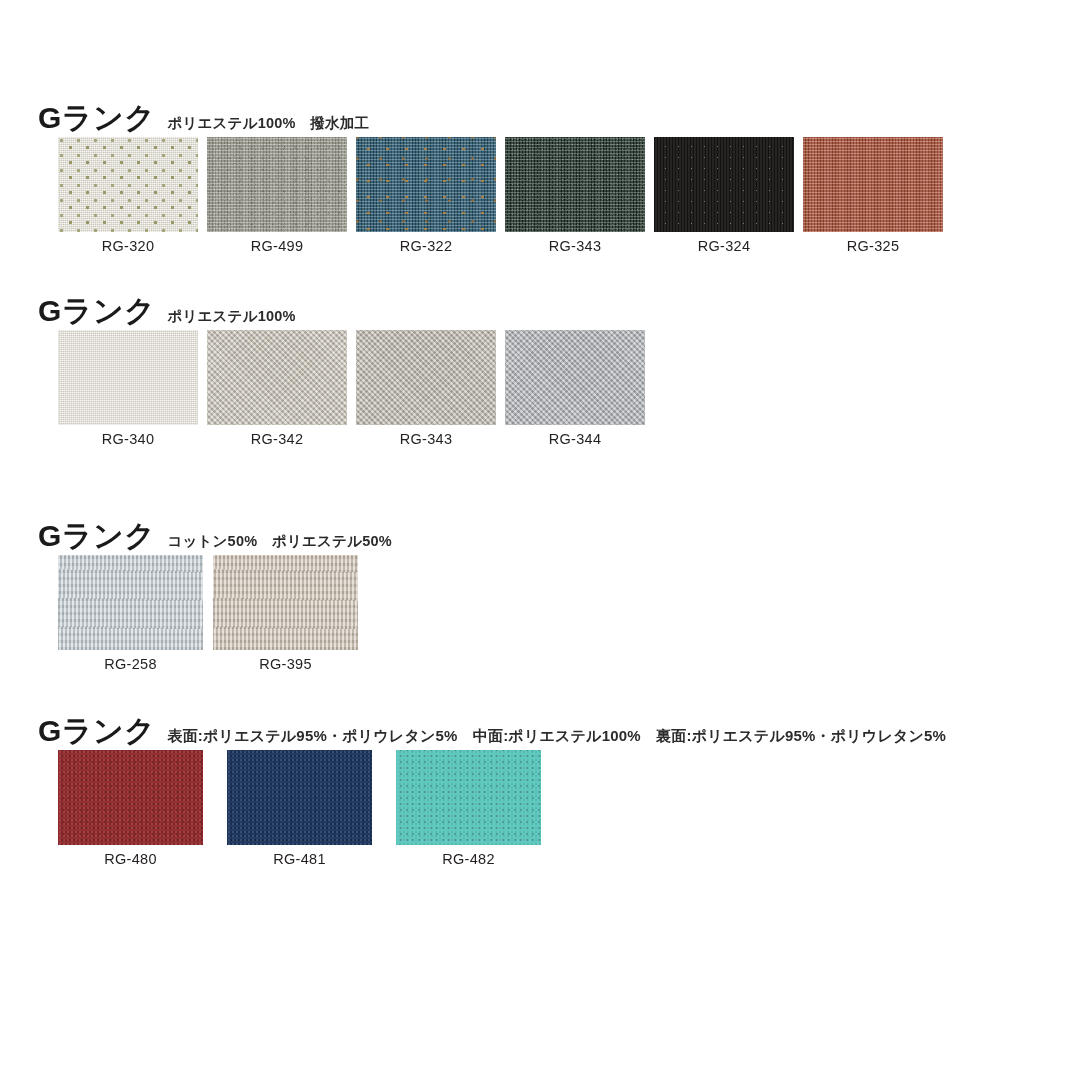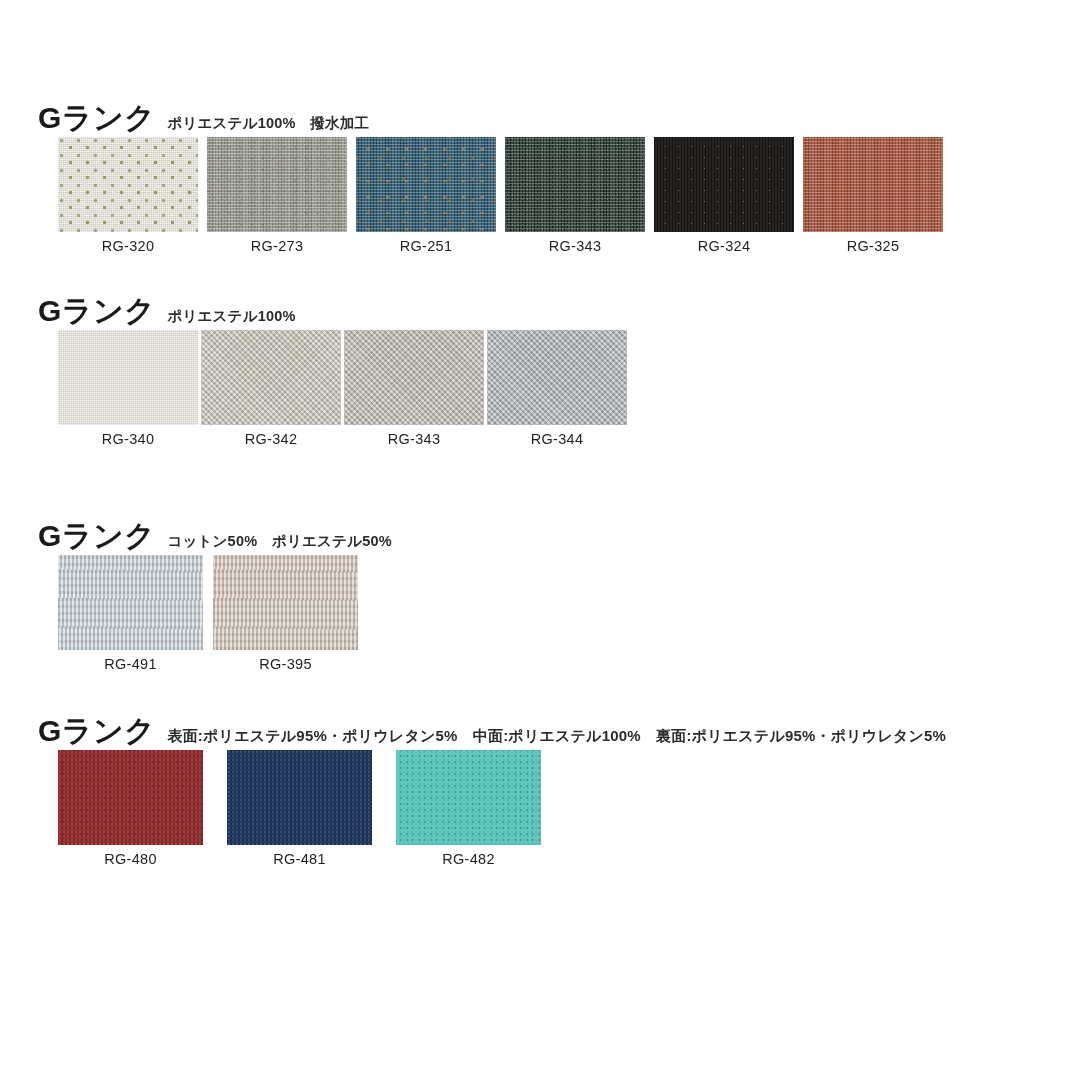--- a/index.html
+++ b/index.html
@@ -158,29 +158,29 @@
             <div class="tex dots2"></div>
         </div>
         <div class="code">RG-320</div>
       </div>
 
       <div class="swatch-cell">
         <div class="swatch" style="width:140px;height:95px;background:#9a9a8d;">
           <div class="tex slub"></div>
             <div class="tex heather"></div>
         </div>
-        <div class="code">RG-273</div>
+        <div class="code">RG-499</div>
       </div>
 
       <div class="swatch-cell">
         <div class="swatch" style="width:140px;height:95px;background:#1d5068;">
           <div class="tex slub"></div>
             <div class="tex fleck"></div>
         </div>
-        <div class="code">RG-251</div>
+        <div class="code">RG-322</div>
       </div>
 
       <div class="swatch-cell">
         <div class="swatch" style="width:140px;height:95px;background:#16291f;">
           <div class="tex slub"></div>
             <div class="tex heather"></div>
         </div>
         <div class="code">RG-343</div>
       </div>
 
@@ -200,21 +200,21 @@
       </div>
 
     </div>
   </div>
 
   <div class="section" style="left:38px; top:296px;">
     <div class="sec-head">
       <span class="rank">Gランク</span>
       <span class="spec">ポリエステル100%</span>
     </div>
-    <div class="swatch-row" style="gap:3px;">
+    <div class="swatch-row" style="gap:9px;">
 
       <div class="swatch-cell">
         <div class="swatch" style="width:140px;height:95px;background:#eeeae1;">
           <div class="tex weave"></div>
         </div>
         <div class="code">RG-340</div>
       </div>
 
 
       <div class="swatch-cell">
@@ -246,21 +246,21 @@
       <span class="rank">Gランク</span>
       <span class="spec">コットン50%　ポリエステル50%</span>
     </div>
     <div class="swatch-row" style="gap:10px;">
 
 
       <div class="swatch-cell">
         <div class="swatch" style="width:145px;height:95px;background:#c3cdd4;">
           <div class="tex boucle"></div>
         </div>
-        <div class="code">RG-491</div>
+        <div class="code">RG-258</div>
       </div>
 
       <div class="swatch-cell">
         <div class="swatch" style="width:145px;height:95px;background:#cfc2b4;">
           <div class="tex boucle"></div>
         </div>
         <div class="code">RG-395</div>
       </div>
 
     </div>

